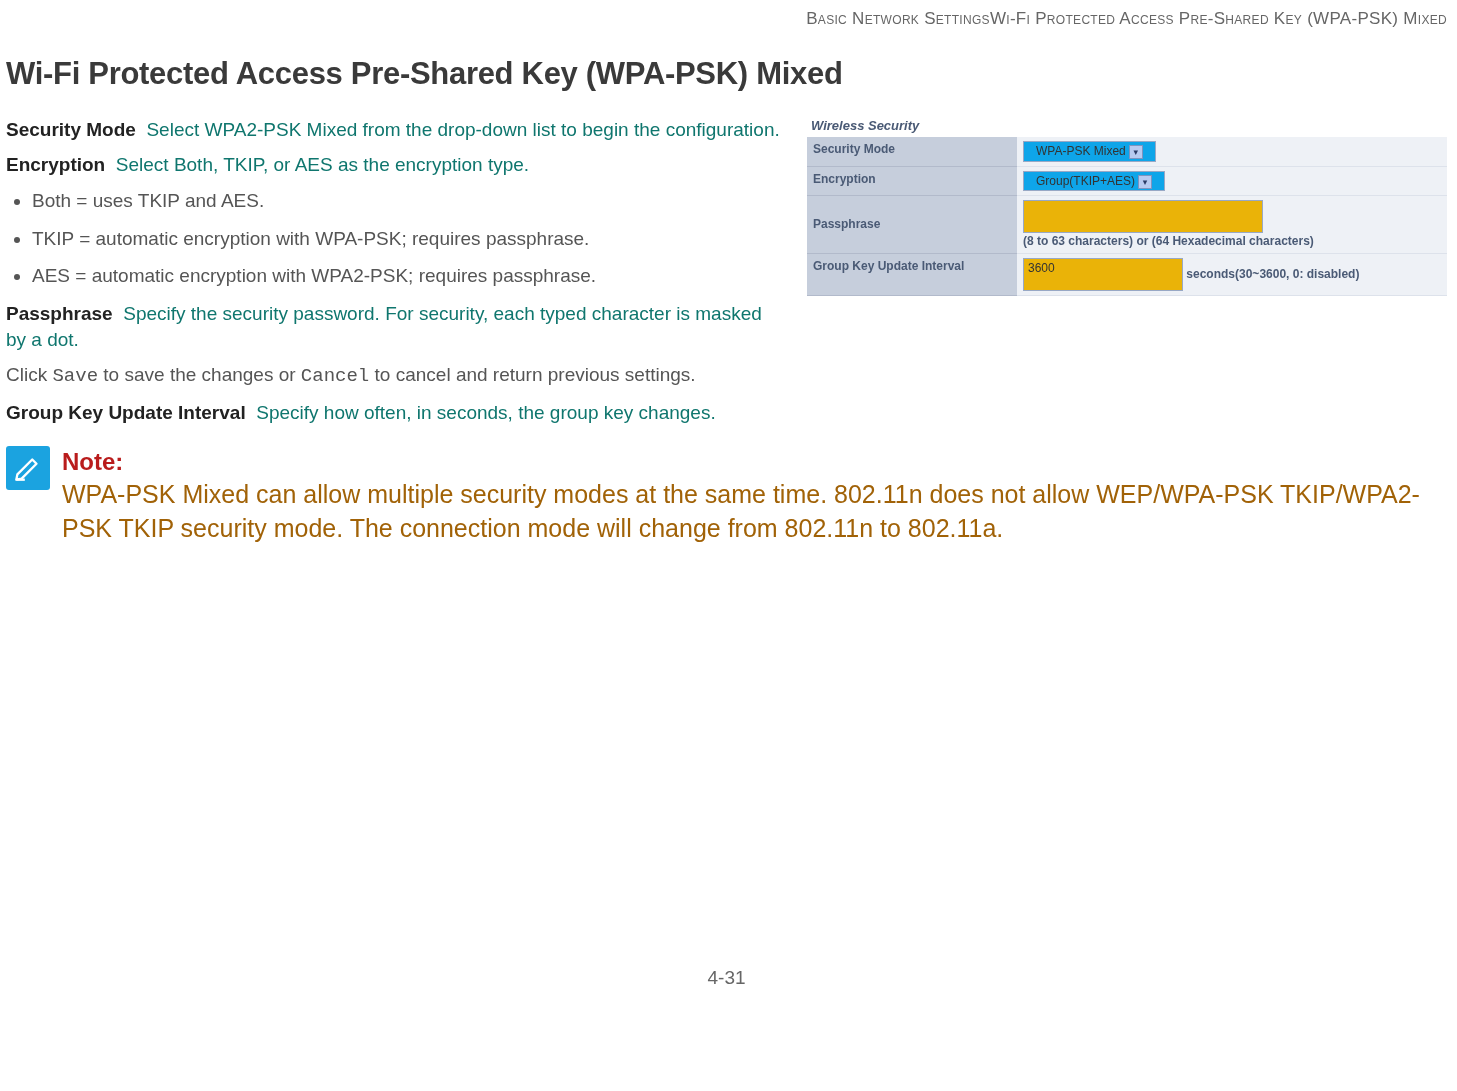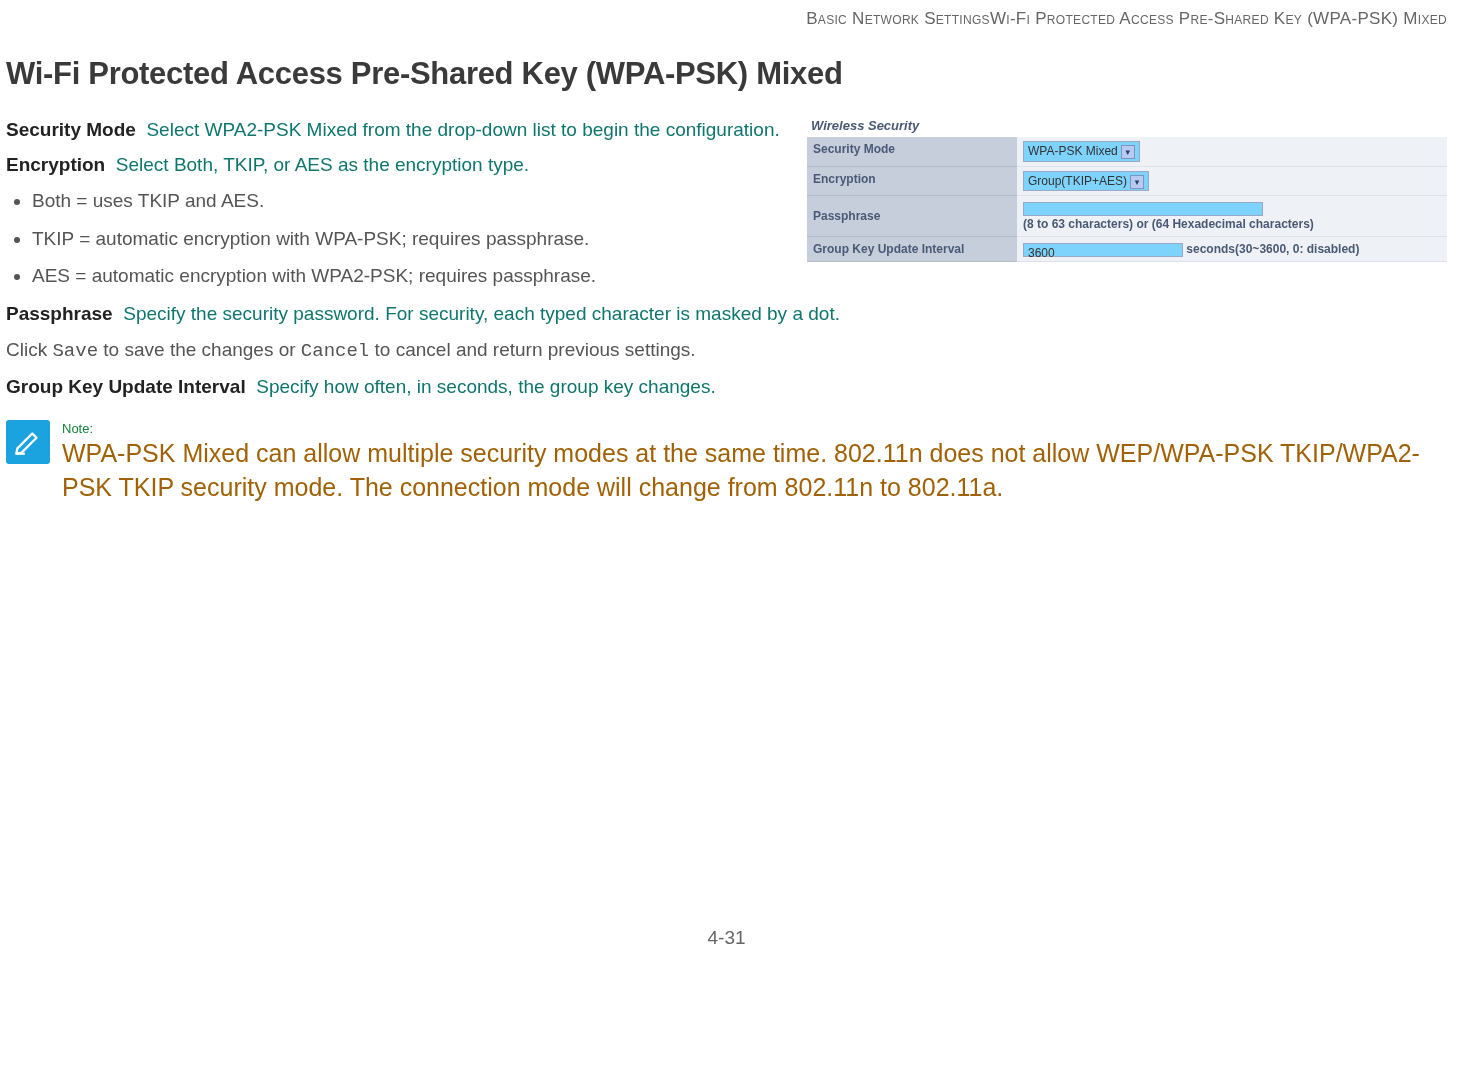--- a/index.html
+++ b/index.html
@@ -17,36 +17,36 @@
 
   .content-wrap { overflow: auto; }
 
   
   .settings-fig { float: right; width: 640px; margin-left: 20px; margin-bottom: 6px; }
   .fig-title { font-family: Verdana, Geneva, sans-serif; font-weight: bold; font-size: 13px; color: #4a5a75; font-style: italic; margin-bottom: 3px; padding-left: 4px; }
   .settings-fig table { border-collapse: collapse; width: 100%; font-family: Verdana, Geneva, sans-serif; font-size: 12px; }
   .settings-fig td { padding: 4px 6px; vertical-align: top; }
   .settings-fig .lbl { background: #c6cedc; color: #4a5a75; font-weight: bold; width: 210px; border-bottom: 1px solid #b2bacb; }
   .settings-fig .val { background: #eef1f6; color: #4a5a75; border-bottom: 1px solid #dde2eb; }
-  .fake-select { display: inline-block; background: #7dd3fc; border: 1px solid #98a8c5; padding: 1px 4px; font-size: 12px; color: #333; }
+  .fake-select { display: inline-block; background: #0ea5e9; border: 1px solid #98a8c5; padding: 1px 12px; font-size: 12px; color: #333; }
   .fake-select .arrow { display: inline-block; background: #b8caf0; border: 1px solid #7d94c0; width: 14px; text-align: center; font-size: 9px; line-height: 12px; margin-left: 3px; color: #2b3b66; }
-  .fake-input { display: inline-block; background: #7dd3fc; border: 1px solid #98a8c5; height: 14px; vertical-align: middle; }
+  .fake-input { display: inline-block; background: #eab308; border: 1px solid #98a8c5; height: 33px; vertical-align: middle; }
   .hint { color: #4a5a75; font-weight: bold; }
 
   .def-term { font-weight: bold; color: #222; }
   .para { margin-bottom: 10px; color: #555; }
   .para-text { color: #0f766e; }
   ul.bullets { list-style: disc; margin: 8px 0 12px 26px; }
   ul.bullets li { margin-bottom: 12px; color: #555; }
   .mono { font-family: "Courier New", monospace; color: #555; }
 
   .note-box { display: flex; align-items: flex-start; margin-top: 20px; }
   .note-icon { width: 44px; height: 44px; background: #1ba3e0; border-radius: 3px; flex-shrink: 0; display: flex; align-items: center; justify-content: center; margin-right: 12px; }
   .note-icon svg { width: 34px; height: 34px; }
-  .note-heading { font-weight: normal; color: #15803d; font-size: 13px; }
+  .note-heading { font-weight: bold; color: #b91c1c; font-size: 24px; }
   .note-text { color: #a16207; font-size: 25px; }
 
   .pagenum { text-align: center; font-size: 19px; color: #666; margin-top: 420px; }
 </style>
 </head>
 <body>
 
 <div class="header-meta">
   <span>Basic Network Settings</span>
   <span>Wi-Fi Protected Access Pre-Shared Key (WPA-PSK) Mixed</span>

